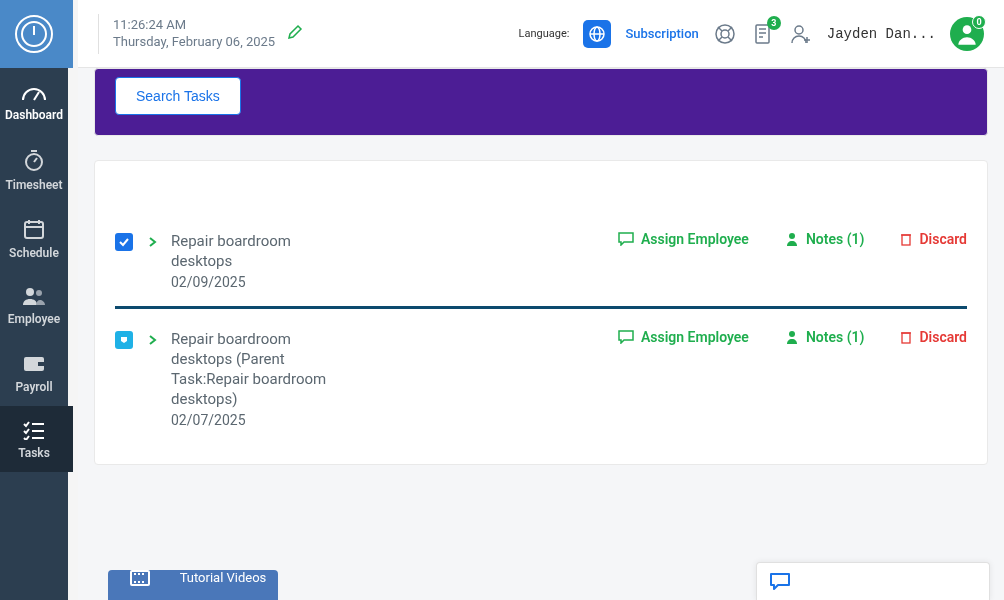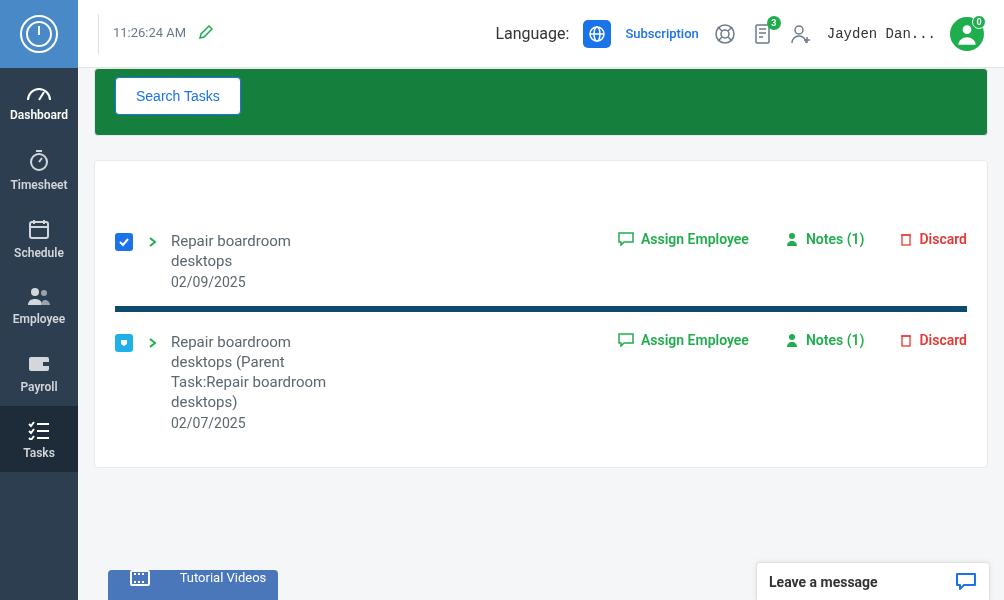--- a/index.html
+++ b/index.html
@@ -1,61 +1,61 @@
 <!DOCTYPE html>
 <html><head>
 <meta charset="utf-8">
 <style>
   * { box-sizing: border-box; margin: 0; padding: 0; }
   body { font-family: -apple-system, BlinkMacSystemFont, "Segoe UI", Roboto, Arial, sans-serif; font-size: 14px; color: #333; background: #f5f5f5; }
   .app { display: flex; width: 1004px; height: 600px; overflow: hidden; position: relative; }
 
   
-  .sidebar { width: 78px; background: #2c3e50; display: flex; flex-direction: column; align-items: center; }
+  .sidebar { width: 68px; background: #2c3e50; display: flex; flex-direction: column; align-items: center; }
   .logo-box { width: 78px; height: 68px; background: #4a89c8; display: flex; align-items: center; justify-content: center; }
   .logo-circle { width: 38px; height: 38px; border-radius: 50%; border: 2px solid #fff; position: relative; display:flex; align-items:center; justify-content:center; }
   .logo-inner { width: 26px; height: 26px; border-radius: 50%; border: 2px solid #fff; position: relative; }
   .logo-inner::after { content:""; position:absolute; top:3px; left:50%; width:2px; height:9px; background:#fff; transform:translateX(-50%);}
   .nav-item { width: 78px; text-align: center; padding: 14px 0 12px 0; color: #d3d7db; font-size: 12px; cursor: pointer; font-weight: 600; }
   .nav-item svg { display: block; margin: 0 auto 6px auto; }
   .nav-item.active { background: #1e2b38; }
   .nav-item.dashboard { color: #fff; }
 
   
   .topbar { position: absolute; left: 78px; top: 0; right: 0; height: 68px; background: #fff; border-bottom: 1px solid #e5e5e5; display: flex; align-items: center; padding: 2px 20px; }
   .dt-sep { width: 1px; height: 40px; background: #e0e0e0; margin-right: 14px; }
   .datetime { color: #6b7a8a; font-size: 13px; line-height: 1.3; }
   .datetime .time { display: block; }
   .datetime .date { display: block; }
   .edit-icon { margin-left: 12px; cursor: pointer; }
   .top-right { margin-left: auto; display: flex; align-items: center; gap: 14px; }
-  .lang-label { color: #333; font-size: 16px; }
+  .lang-label { color: #333; font-size: 11px; }
   .globe-btn { width: 28px; height: 28px; border-radius: 5px; background: #1a73e8; display: flex; align-items: center; justify-content: center; cursor: pointer; }
   .subscription { color: #1a73e8; font-size: 13px; font-weight: 500; cursor: pointer; }
   .top-ico { width: 24px; height: 24px; display:flex; align-items:center; justify-content:center; cursor:pointer; position:relative; }
   .badge { position: absolute; top: -6px; right: -6px; background: #1fae4e; color: #fff; font-size: 9px; width: 14px; height: 14px; border-radius: 50%; display: flex; align-items: center; justify-content: center; font-weight: 700; }
   .user-name { color: #333; font-size: 14px; cursor: pointer; font-family: Liberation Mono, monospace; }
   .avatar { width: 34px; height: 34px; border-radius: 50%; background: #1fae4e; display:flex; align-items:center; justify-content:center; position:relative; cursor:pointer;}
   .avatar svg { width: 26px; height: 26px; }
   .avatar .badge2 { position:absolute; top:-2px; right:-2px; background:#1fae4e; border:1px solid #fff; color:#fff; font-size:9px; width:14px; height:14px; border-radius:50%; display:flex; align-items:center; justify-content:center; font-weight:700;}
 
   
   .main { position: absolute; left: 78px; top: 68px; right: 0; bottom: 0; overflow: hidden; background: #f5f6f8; }
-  .search-card { margin: 0 16px; background: #15803d; border: 1px solid #e9e9e9; border-radius: 4px; padding: 8px 20px 20px 20px; }
+  .search-card { margin: 0 16px; background: #4c1d95; border: 1px solid #e9e9e9; border-radius: 4px; padding: 8px 20px 20px 20px; }
   .search-btn { border: 1px solid #1a73e8; color: #1a73e8; background: #fff; padding: 10px 20px; border-radius: 4px; font-size: 14px; cursor: pointer; font-weight: 500; }
 
   .tasks-card { margin: 24px 16px 0 16px; background: #fff; border: 1px solid #e9e9e9; border-radius: 4px; padding: 20px; position: relative; }
   .tabs-wrap { display: flex; align-items: center; justify-content: space-between; }
   .tabs { display: flex; gap: 32px; flex-wrap: wrap; max-width: 560px; row-gap: 28px; }
   .tab { color: #9aa3ad; font-size: 15px; font-weight: 600; cursor: pointer; padding-bottom: 8px; }
   .tab.active { color: #2c3e50; border-bottom: 2px solid #1a73e8; }
   .task-search { width: 260px; border: 1px solid #c9ced3; border-radius: 4px; padding: 10px 12px; font-size: 14px; color: #333; }
   .task-search::placeholder { color: #808891; }
 
-  .task-row { display: flex; align-items: flex-start; padding: 20px 0 16px 0; border-bottom: 6px solid #0c4a6e; gap: 14px; }
+  .task-row { display: flex; align-items: flex-start; padding: 20px 0 16px 0; border-bottom: 3px solid #0c4a6e; gap: 14px; }
   .task-row:last-child { border-bottom: none; }
   .chk { width: 18px; height: 18px; border-radius: 3px; background: #1a73e8; display: flex; align-items: center; justify-content: center; flex-shrink:0; margin-top:2px; cursor:pointer;}
   .chk.recur { background: #1fb1e6; }
   .chevron { margin-top:4px; flex-shrink:0; cursor:pointer;}
   .task-title-wrap { width: 160px; flex-shrink:0; }
   .task-title { color: #5b6770; font-size: 15px; line-height: 1.35; }
   .task-date { color: #5b6770; font-size: 14px; margin-left: 0; margin-top: 2px; }
   .actions { margin-left: auto; display: flex; gap: 36px; align-items: flex-start; }
   .action { display: flex; align-items: center; gap: 7px; font-size: 14px; font-weight: 600; cursor: pointer; justify-content: center; }
   .assign { color: #1fae4e; }
@@ -134,20 +134,21 @@
           <line x1="10" y1="18" x2="22" y2="18" stroke="#fff" stroke-width="2"></line>
         </svg>
       <span>Tasks</span>
     </div>
   </div>
 
   <div class="topbar">
     <div class="dt-sep"></div>
     <div class="datetime">
       <span class="time">11:26:24 AM</span>
+      <span class="date">Thursday, February 06, 2025</span>
     </div>
     <span class="edit-icon">
       <svg width="16" height="16" viewBox="0 0 16 16">
           <path d="M2 14l1-4 8-8 3 3-8 8-4 1z" fill="none" stroke="#1fae4e" stroke-width="1.5"></path>
         </svg>
     </span>
     <div class="top-right">
       <span class="lang-label">Language:</span>
       <div class="globe-btn">
         <svg width="18" height="18" viewBox="0 0 18 18">
@@ -281,18 +282,17 @@
       </div>
     </div>
   </div>
 
   <div class="tutorial">
     <span class="film"></span>
     <span>Tutorial Videos</span>
   </div>
 
   <div class="chat">
-    <span class="chat-label">Leave a message</span>
     <svg width="22" height="20" viewBox="0 0 22 20">
         <path d="M2 2h18v11H9l-4 4v-4H2z" fill="none" stroke="#1a73e8" stroke-width="2" stroke-linejoin="round"></path>
       </svg>
   </div>
 </div>
 
 </body></html>

